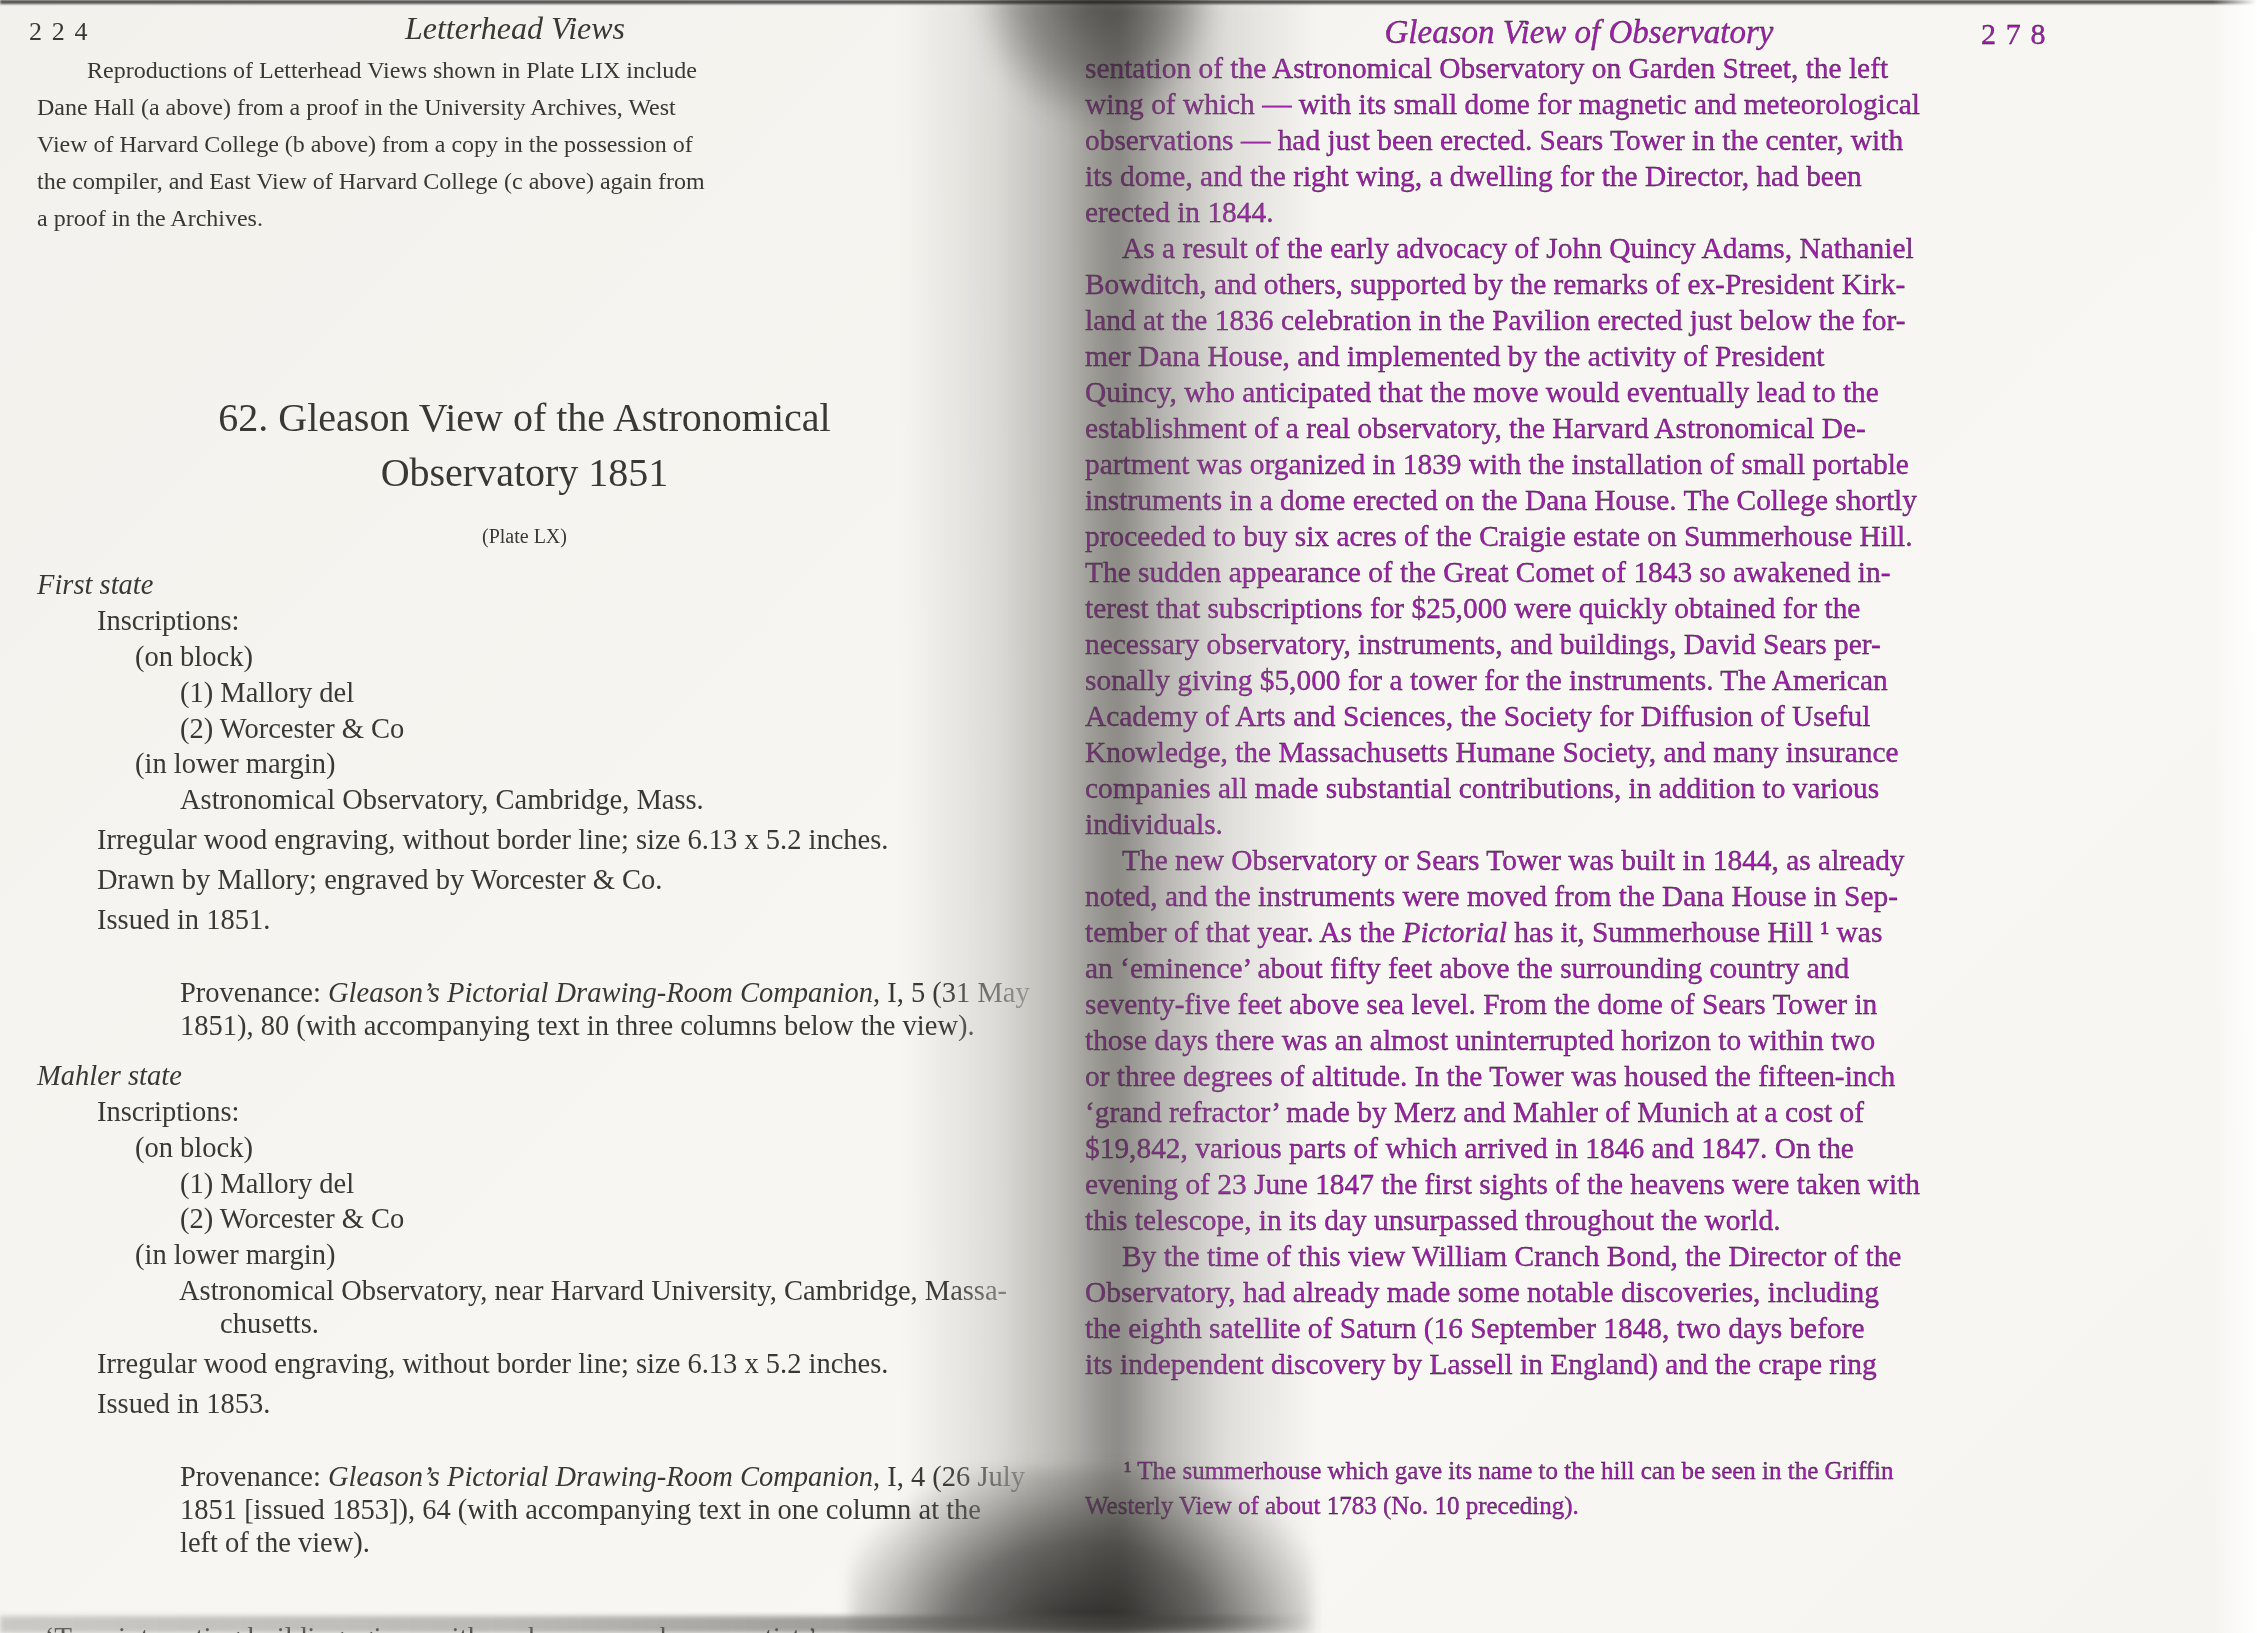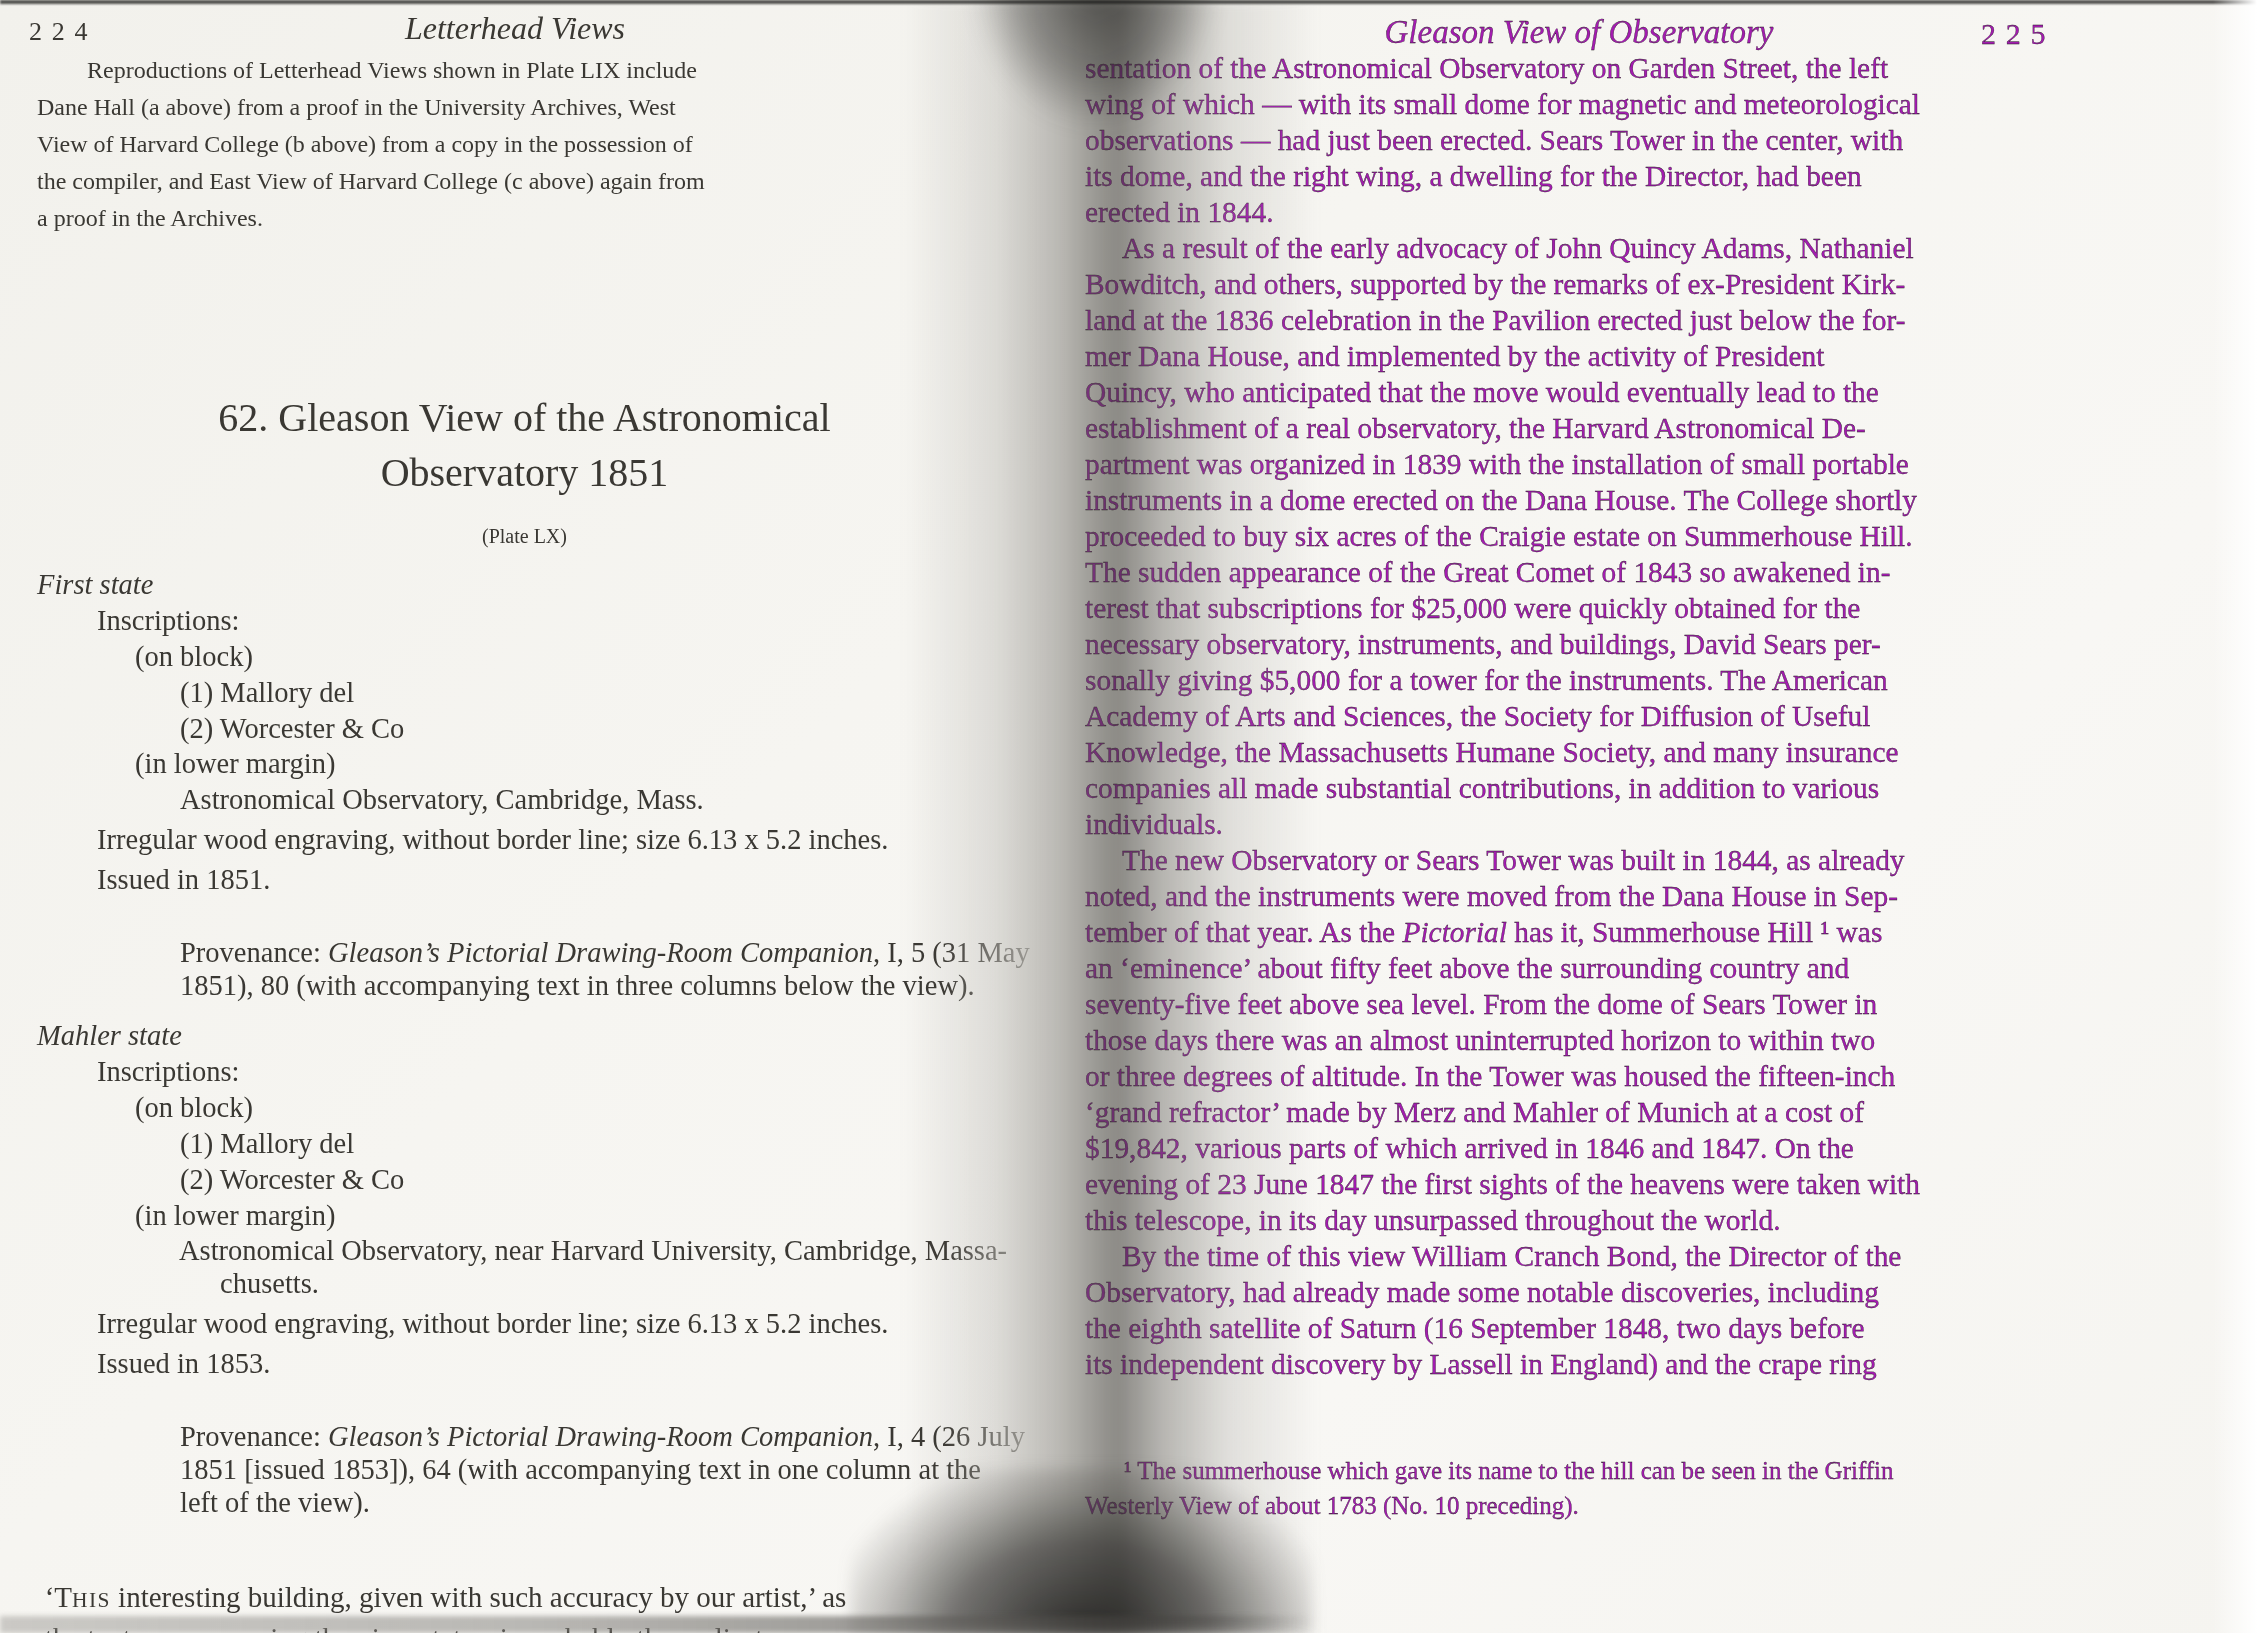--- a/index.html
+++ b/index.html
@@ -86,20 +86,21 @@
 
 <div id="lp-entry">
   <div class="it">First state</div>
   <div class="ind1">Inscriptions:</div>
   <div class="ind2">(on block)</div>
   <div class="ind3">(1) Mallory del</div>
   <div class="ind3">(2) Worcester &amp; Co</div>
   <div class="ind2">(in lower margin)</div>
   <div class="ind3">Astronomical Observatory, Cambridge, Mass.</div>
   <div class="ind1 sp">Irregular wood engraving, without border line; size 6.13 x 5.2 inches.</div>
+  <div class="ind1 sp">Drawn by Mallory; engraved by Worcester &amp; Co.</div>
   <div class="ind1 sp">Issued in 1851.</div>
   <div class="hang sp pre">
     <span>Provenance: </span><span class="it">Gleason’s Pictorial Drawing-Room Companion</span><span>, I, 5 (31 May
 1851), 80 (with accompanying text in three columns below the view).</span>
   </div>
 
   <div class="it state2">Mahler state</div>
   <div class="ind1">Inscriptions:</div>
   <div class="ind2">(on block)</div>
   <div class="ind3">(1) Mallory del</div>
@@ -115,21 +116,21 @@
 left of the view).</span>
   </div>
 
   <div id="lp-closing" class="pre">
     <span>‘T</span><span class="sc">HIS</span><span> interesting building, given with such accuracy by our artist,’ as
 the text accompanying the view states, is probably the earliest repre-</span>
   </div>
 </div>
 
 <div id="rp-header" class="rp">Gleason View of Observatory</div>
-<div id="rp-num" class="rp">225</div>
+<div id="rp-num" class="rp">278</div>
 
 <div id="rp-body" class="rp">
   <div class="para pre"><span>sentation of the Astronomical Observatory on Garden Street, the left
 wing of which — with its small dome for magnetic and meteorological
 observations — had just been erected. Sears Tower in the center, with
 its dome, and the right wing, a dwelling for the Director, had been
 erected in 1844.</span></div>
   <div class="para pre pind"><span>As a result of the early advocacy of John Quincy Adams, Nathaniel
 Bowditch, and others, supported by the remarks of ex-President Kirk-
 land at the 1836 celebration in the Pavilion erected just below the for-

